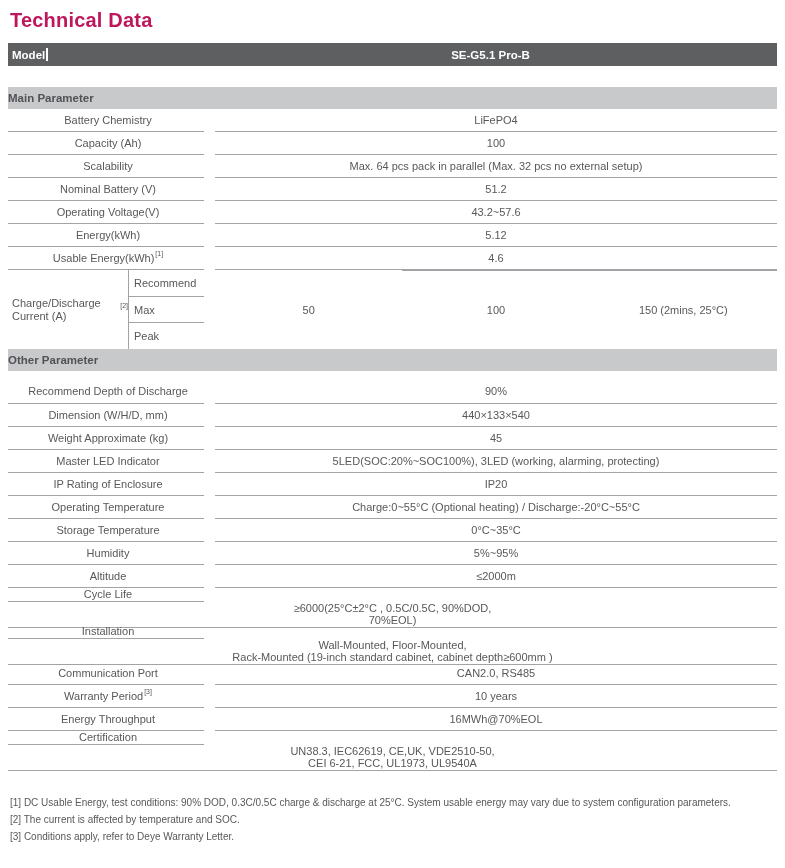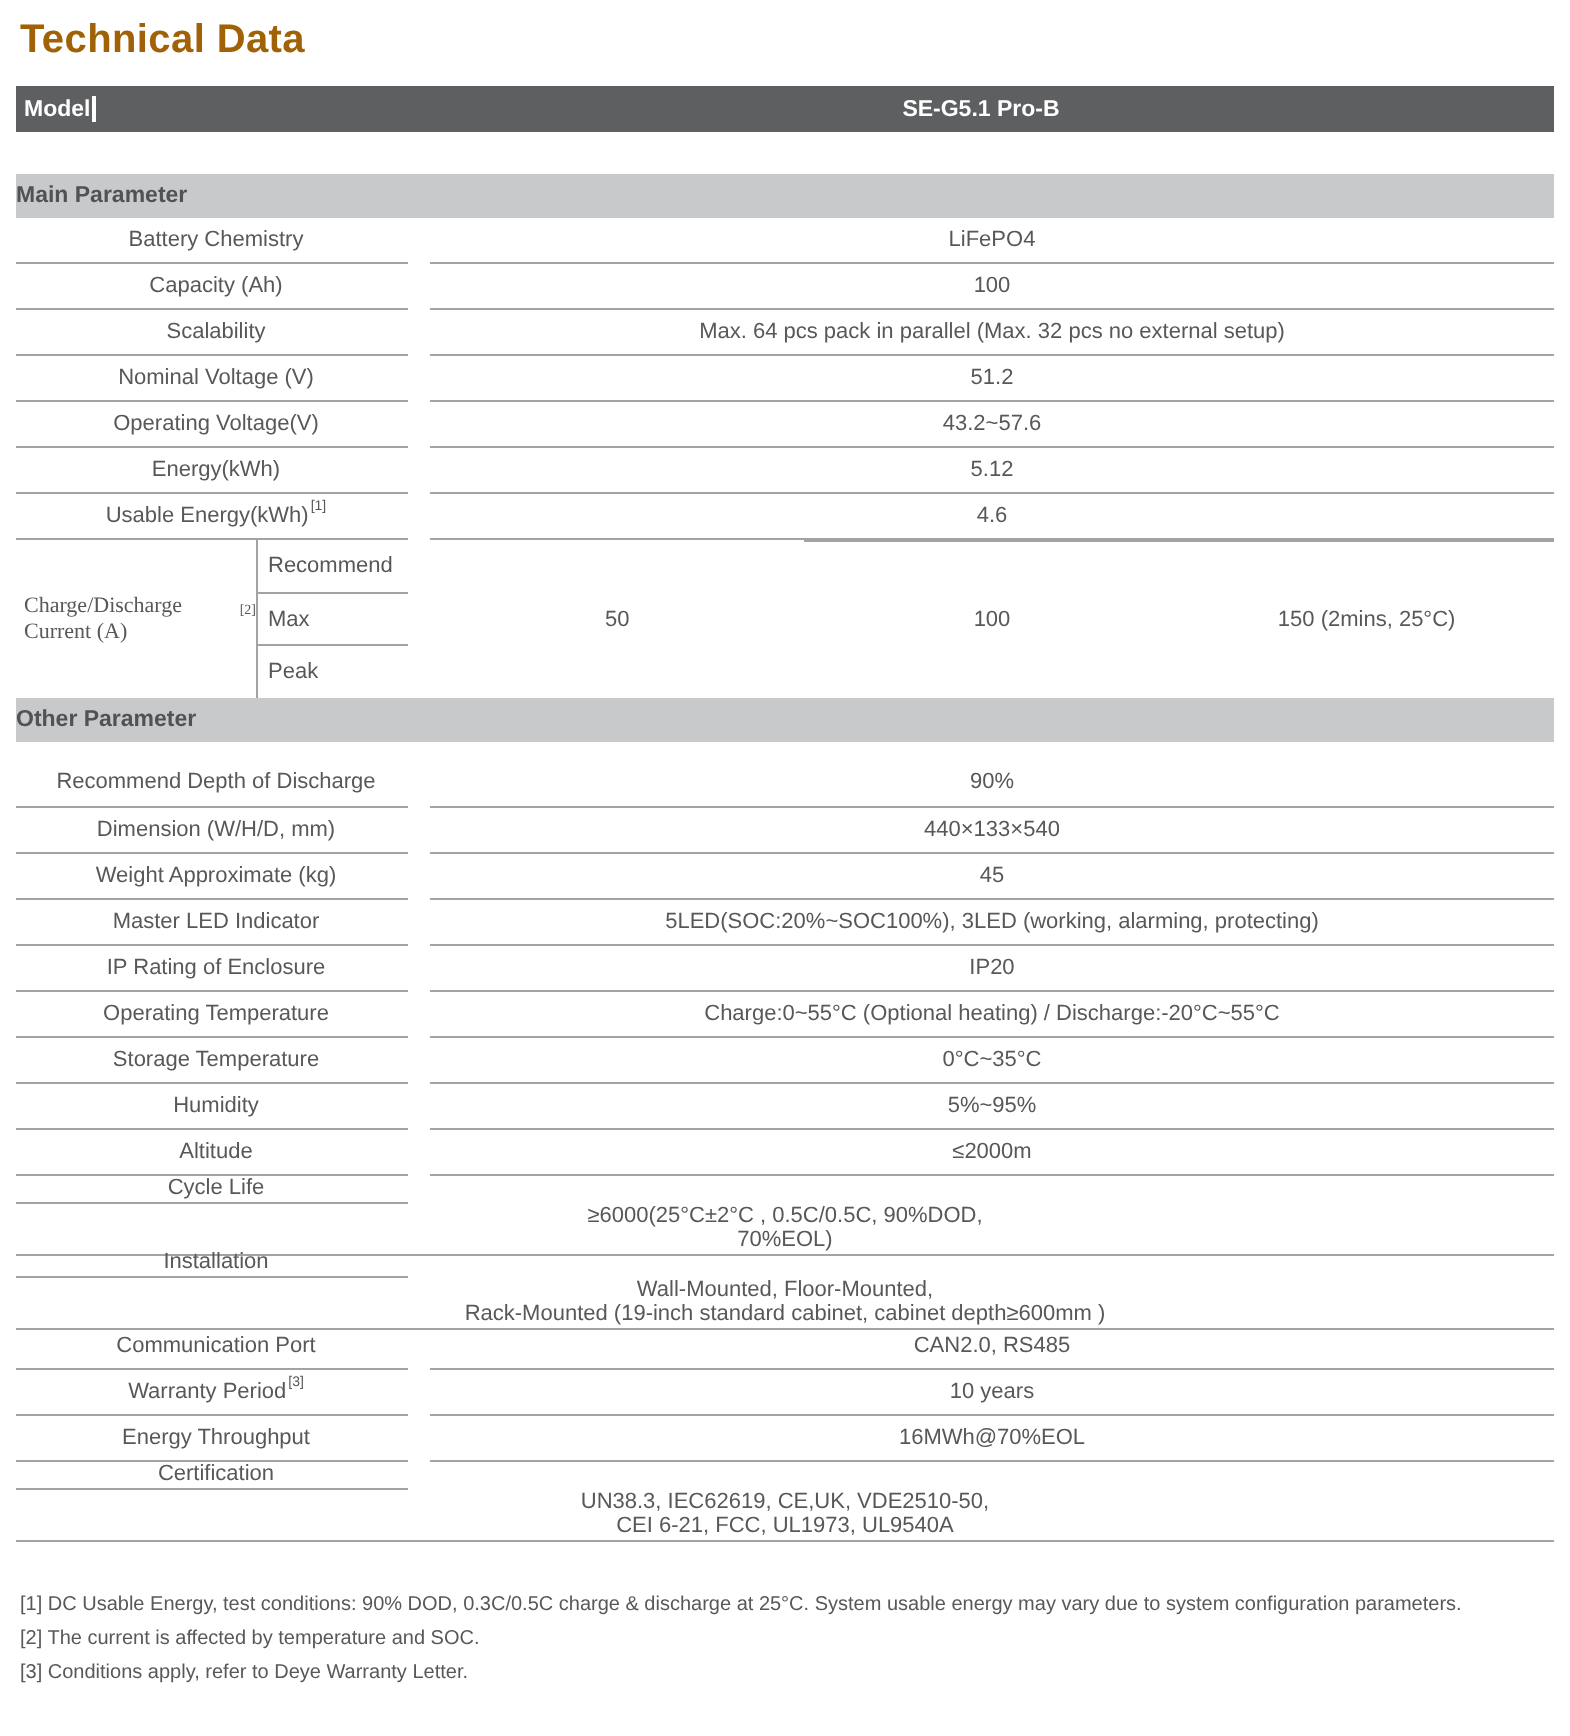--- a/index.html
+++ b/index.html
@@ -9,21 +9,21 @@
     --light:#c8c9cb;
   }
   html,body{margin:0;padding:0;}
   body{
     width:785px;height:868px;background:#ffffff;overflow:hidden;
     font-family:"Liberation Sans","DejaVu Sans",sans-serif;
     color:var(--ink);
     -webkit-font-smoothing:antialiased;
   }
   .title{
-    font-size:20px;font-weight:bold;color:#a16207;
+    font-size:20px;font-weight:bold;color:#be185d;
     margin:8px 0 0 10px;line-height:24px;letter-spacing:.2px;
   }
   .bar{
     height:23px;margin:0 8px;display:flex;align-items:center;position:relative;
     font-size:11.5px;font-weight:bold;
   }
   .bar-dark{background:var(--dark);color:#ffffff;margin-top:11px;}
   .bar-dark .bar-label{padding-left:4px;}
   .caret{display:inline-block;width:2px;height:13px;background:#ffffff;margin-left:1px;vertical-align:-2px;}
   .bar-value{position:absolute;left:207px;right:11px;text-align:center;color:#ffffff;}
@@ -44,21 +44,21 @@
     display:flex;flex-direction:column;align-items:center;justify-content:center;
     text-align:center;line-height:12.5px;box-sizing:border-box;
   }
   .row-first{height:33px;}
   .row-first .cl,.row-first .cr{padding-top:9px;}
   .row-tall{height:37px;flex-direction:column;}
   
   .row-sub{height:79px;}
   .row-sub .sub-left{
     width:120px;padding-left:4px;box-sizing:border-box;
-    display:flex;align-items:center;line-height:13.5px;font-family:Liberation Serif, serif;
+    display:flex;align-items:center;line-height:13.5px;
   }
   .row-sub .sub-mid{
     width:76px;border-left:1px solid var(--line);
     display:flex;flex-direction:column;box-sizing:border-box;
   }
   .sub-cell{flex:1;display:flex;align-items:center;padding-left:5px;box-sizing:border-box;}
   .sub-cell + .sub-cell{border-top:1px solid var(--line);}
   .row-sub .sub-vals{flex:1;display:flex;flex-direction:row;}
   .sub-valcell{flex:1;display:flex;align-items:center;justify-content:center;box-sizing:border-box;}
   .sub-valcell + .sub-valcell{border-top:1px solid var(--line);}
@@ -100,21 +100,21 @@
       </div>
       <div class="row">
         <div class="cl">
           <span class="vline">Scalability</span>
         </div>
         <div class="gapc"></div>
         <div class="cr">Max. 64 pcs pack in parallel (Max. 32 pcs no external setup)</div>
       </div>
       <div class="row">
         <div class="cl">
-          <span class="vline">Nominal Voltage (V)</span>
+          <span class="vline">Nominal Battery (V)</span>
         </div>
         <div class="gapc"></div>
         <div class="cr">51.2</div>
       </div>
       <div class="row">
         <div class="cl">
           <span class="vline">Operating Voltage(V)</span>
         </div>
         <div class="gapc"></div>
         <div class="cr">43.2~57.6</div>

